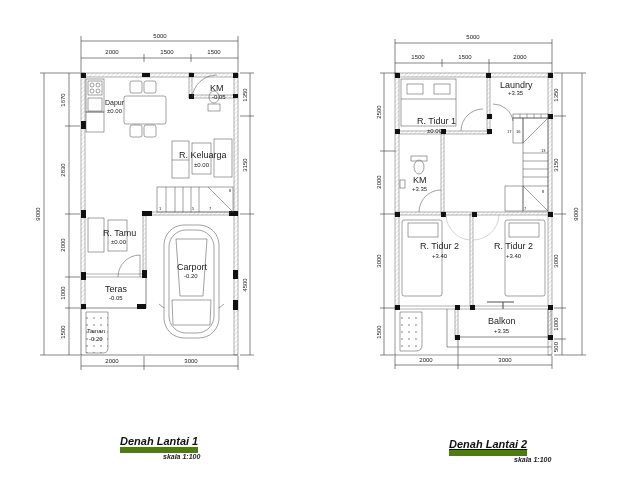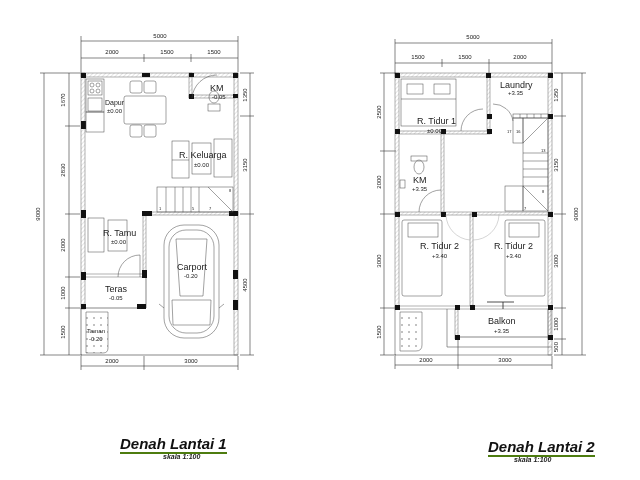--- a/index.html
+++ b/index.html
@@ -2,21 +2,21 @@
 <html><head>
 <meta charset="utf-8">
 <style>
   html, body { margin:0; padding:0; background:#ffffff; }
   body { width:640px; height:480px; position:relative; overflow:hidden; font-family:"Liberation Sans", sans-serif; }
   svg { position:absolute; left:0; top:0; }
   .dim { font-family:"Liberation Sans", sans-serif; font-size:6px; fill:#222; }
   .room { font-family:"Liberation Sans", sans-serif; font-size:9px; fill:#222; }
   .lvl { font-family:"Liberation Sans", sans-serif; font-size:6px; fill:#222; }
   .small { font-family:"Liberation Sans", sans-serif; font-size:7px; fill:#222; }
-  .title { position:absolute; font-family:"Liberation Sans", sans-serif; font-weight:bold; font-style:italic; font-size:15px; color:#111; border-bottom:2px solid #4d7c0f; white-space:nowrap; }
+  .title { position:absolute; font-family:"Liberation Sans", sans-serif; font-weight:bold; font-style:italic; font-size:11px; color:#111; border-bottom:6px solid #4d7c0f; white-space:nowrap; }
   .scale { position:absolute; font-family:"Liberation Sans", sans-serif; font-weight:bold; font-style:italic; font-size:7px; color:#222; white-space:nowrap; }
 </style>
 </head>
 <body>
 
 <svg width="640" height="480" viewBox="0 0 640 480" xmlns="http://www.w3.org/2000/svg">
   <defs>
     <pattern id="hatch" width="3" height="3" patternUnits="userSpaceOnUse" patternTransform="rotate(45)">
       <line x1="0" y1="0" x2="0" y2="3" stroke="#bbb" stroke-width="0.8"></line>
     </pattern>
@@ -360,14 +360,14 @@
     </g>
     <text class="room" x="488" y="324">Balkon</text>
     <text class="lvl" x="494" y="333">+3.35</text>
 
     <path d="M400 312 L422 312 L422 345 Q422 351 416 351 L400 351 Z" fill="url(#dots)" stroke="#444" stroke-width="0.5"></path>
   </g>
 </svg>
 
 <div class="title" style="left:120px; top:435px;">Denah Lantai 1</div>
 <div class="scale" style="left:163px; top:453px;">skala 1:100</div>
-<div class="title" style="left:488px; top:438px;">Denah Lantai 2</div>
+<div class="title" style="left:449px; top:438px;text-decoration:underline;">Denah Lantai 2</div>
 <div class="scale" style="left:514px; top:456px;">skala 1:100</div>
 
 </body></html>

